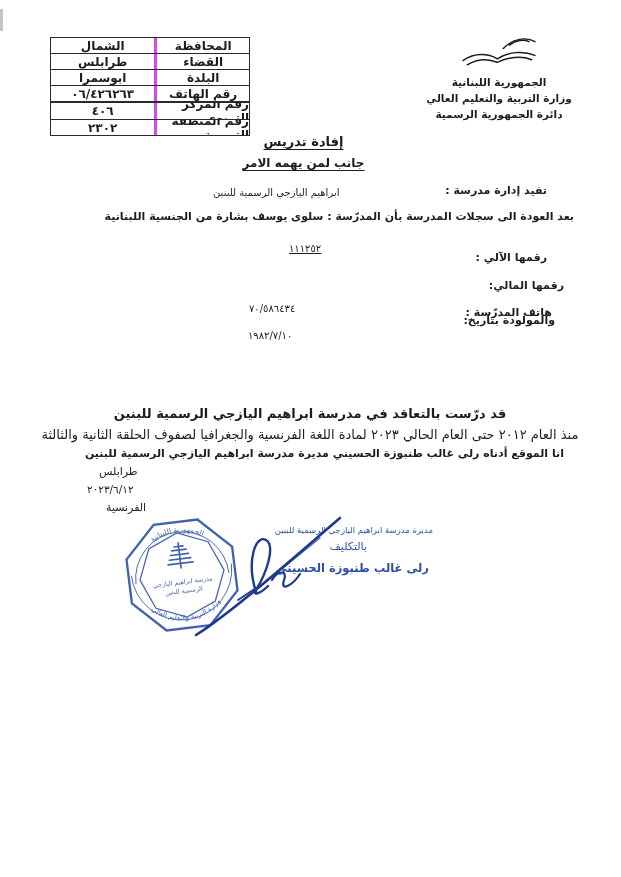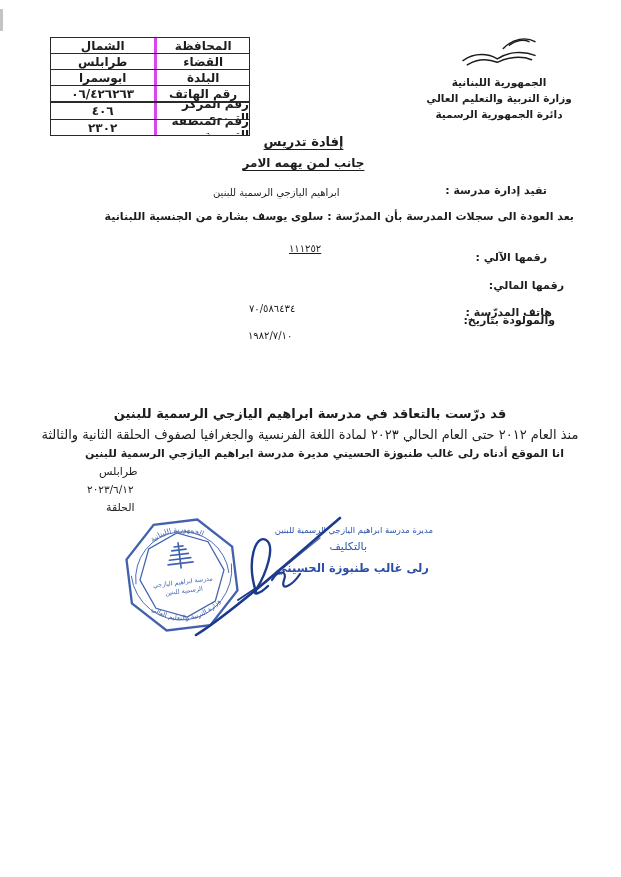--- a/index.html
+++ b/index.html
@@ -120,21 +120,21 @@
   <div class="abs lbl ar" style="right:66px;top:314px;">والمولودة بتاريخ:</div>
 
   <div class="paragraph">
     <div class="b">قد درّست بالتعاقد في مدرسة ابراهيم اليازجي الرسمية للبنين</div>
     <div>منذ العام ٢٠١٢ حتى العام الحالي ٢٠٢٣ لمادة اللغة الفرنسية والجغرافيا لصفوف الحلقة الثانية والثالثة</div>
   </div>
 
   <div class="abs lbl ar" style="right:57px;top:447px;">انا الموقع أدناه رلى غالب طنبوزة الحسيني مديرة مدرسة ابراهيم اليازجي الرسمية للبنين</div>
   <div class="abs ar" style="left:99px;top:465px;font-size:11px;">طرابلس</div>
   <div class="abs ar" style="left:87px;top:483px;font-size:10.5px;">٢٠٢٣/٦/١٢</div>
-  <div class="abs ar" style="left:106px;top:501px;font-size:11px;">الحلقة</div>
+  <div class="abs ar" style="left:106px;top:501px;font-size:11px;">الفرنسية</div>
 
   <svg class="seal-svg" width="136" height="126" viewBox="0 0 140 140">
     <g transform="rotate(-7 70 70)" fill="none" stroke="#2e52a7">
       <polygon points="129.1,45.5 129.1,94.5 94.5,129.1 45.5,129.1 10.9,94.5 10.9,45.5 45.5,10.9 94.5,10.9" stroke-width="2.6"></polygon>
       <polygon points="117,70 103.2,103.2 70,117 36.8,103.2 23,70 36.8,36.8 70,23 103.2,36.8" stroke-width="1.4"></polygon>
       <g stroke-width="1.8" stroke-linecap="round">
         <path d="M70,34 L70,62"></path>
         <path d="M56,57 L84,57"></path>
         <path d="M58,52 L82,52"></path>
         <path d="M60,47 L80,47"></path>

